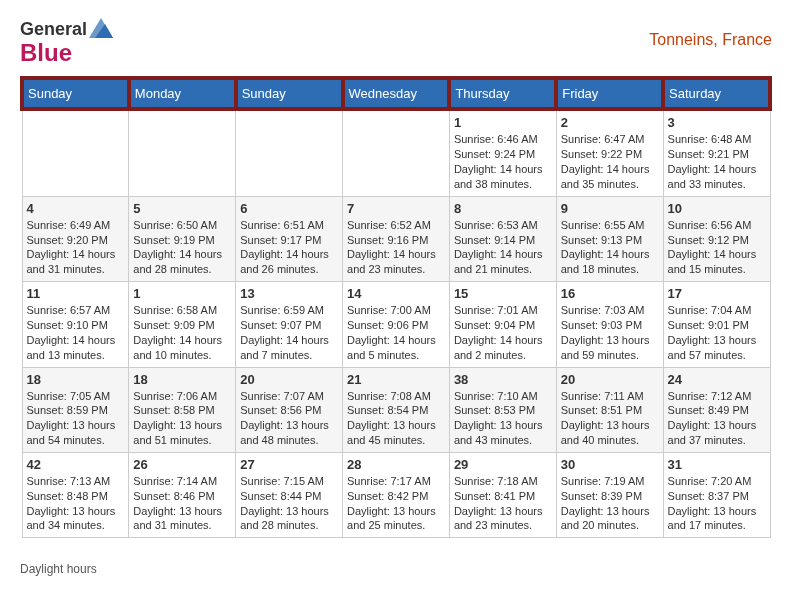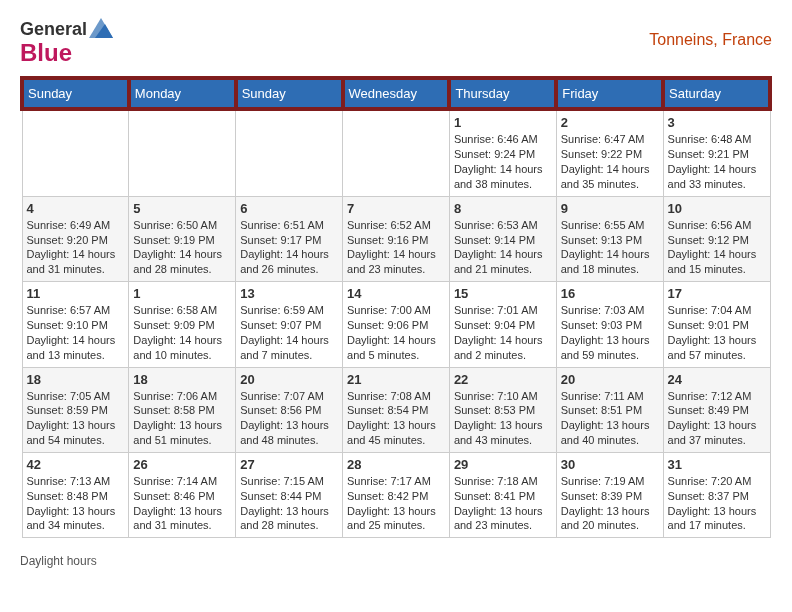--- a/index.html
+++ b/index.html
@@ -88,21 +88,21 @@
     }
     .day-info {
       color: #333;
       line-height: 1.35;
       font-size: 11px;
     }
     .empty-cell {
       background: #fff !important;
     }
     .footer-note {
-      margin-top: 16px;
+      margin-top: 24px;
       font-size: 12px;
       color: #555;
       text-align: left;
     }
   </style>
 </head>
 <body>
 
 <div class="header">
   <div class="logo">
@@ -224,21 +224,21 @@
         </td>
         <td>
           <div class="day-num">20</div>
           <div class="day-info">Sunrise: 7:07 AM<br>Sunset: 8:56 PM<br>Daylight: 13 hours<br>and 48 minutes.</div>
         </td>
         <td>
           <div class="day-num">21</div>
           <div class="day-info">Sunrise: 7:08 AM<br>Sunset: 8:54 PM<br>Daylight: 13 hours<br>and 45 minutes.</div>
         </td>
         <td>
-          <div class="day-num">22</div>
+          <div class="day-num">38</div>
           <div class="day-info">Sunrise: 7:10 AM<br>Sunset: 8:53 PM<br>Daylight: 13 hours<br>and 43 minutes.</div>
         </td>
         <td>
           <div class="day-num">20</div>
           <div class="day-info">Sunrise: 7:11 AM<br>Sunset: 8:51 PM<br>Daylight: 13 hours<br>and 40 minutes.</div>
         </td>
         <td>
           <div class="day-num">24</div>
           <div class="day-info">Sunrise: 7:12 AM<br>Sunset: 8:49 PM<br>Daylight: 13 hours<br>and 37 minutes.</div>
         </td>

